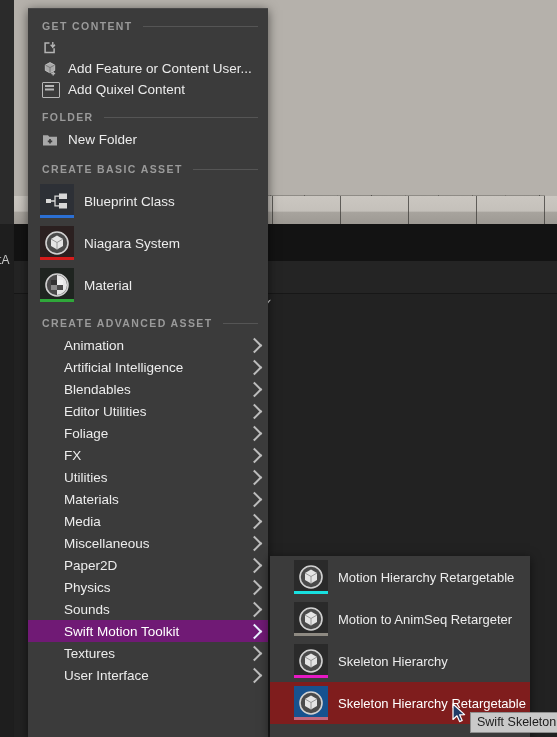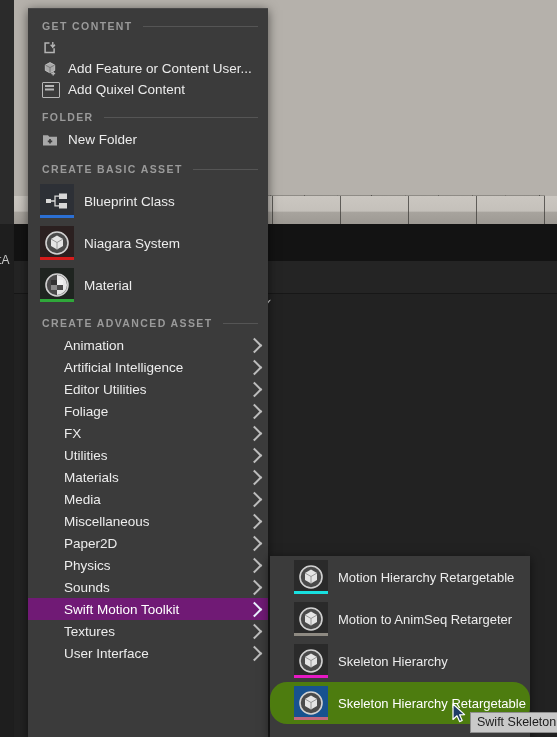--- a/index.html
+++ b/index.html
@@ -78,21 +78,21 @@
     display:flex;align-items:center;justify-content:center;overflow:hidden;
   }
   .asset-icon .bar{position:absolute;left:0;bottom:0;width:100%;height:3px;}
   .asset-row .label{font-size:13.5px;color:#ececec;}
 
   
   .sub-row{
     display:flex;align-items:center;height:42px;padding-left:24px;cursor:default;white-space:nowrap;
   }
   .sub-row .label{font-size:13px;color:#ececec;}
-  .sub-row.selected{background:#4d7c0f;border-radius:17px;}
+  .sub-row.selected{background:#7f1d1d;}
   .sub-row.selected .label{color:#ffffff;}
 
   
   .cascade{
     display:flex;align-items:center;justify-content:space-between;
     height:22px;padding-left:36px;padding-right:5px;cursor:default;white-space:nowrap;
   }
   .cascade .label{font-size:13.5px;color:#ececec;}
   .cascade.selected{background:#701a75;}
   .cascade.selected .label{color:#fff;}
@@ -239,20 +239,24 @@
     <span class="section-rule"></span>
   </div>
 
   <div id="advanced-list">
       <div class="cascade">
         <span class="label">Animation</span>
         <span class="arrow"></span>
       </div>
       <div class="cascade">
         <span class="label">Artificial Intelligence</span>
+        <span class="arrow"></span>
+      </div>
+      <div class="cascade">
+        <span class="label">Blendables</span>
         <span class="arrow"></span>
       </div>
       <div class="cascade">
         <span class="label">Editor Utilities</span>
         <span class="arrow"></span>
       </div>
       <div class="cascade">
         <span class="label">Foliage</span>
         <span class="arrow"></span>
       </div>

